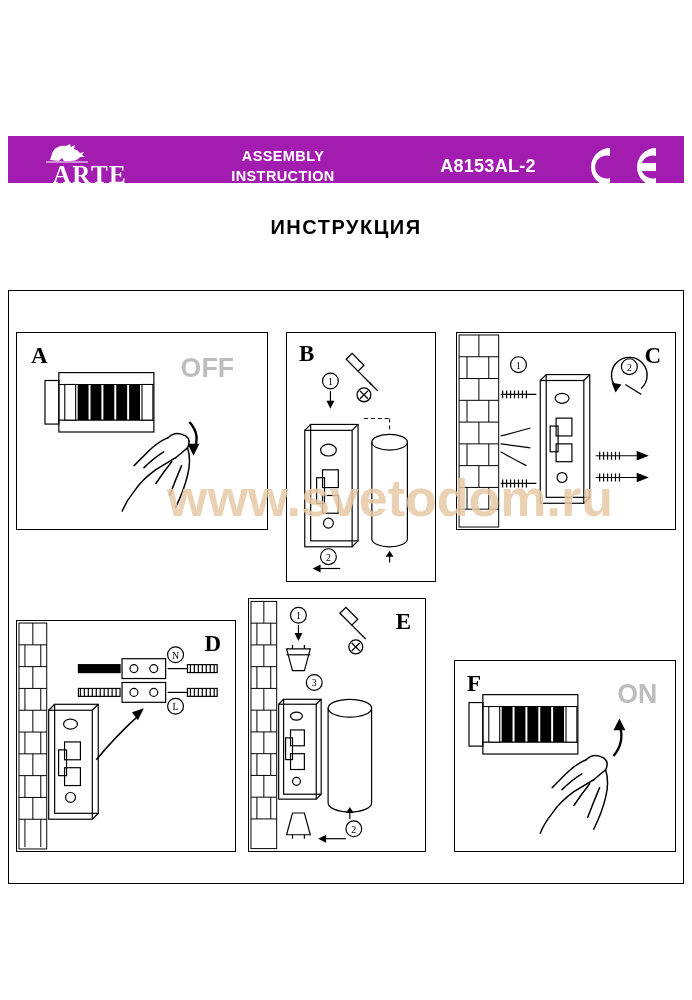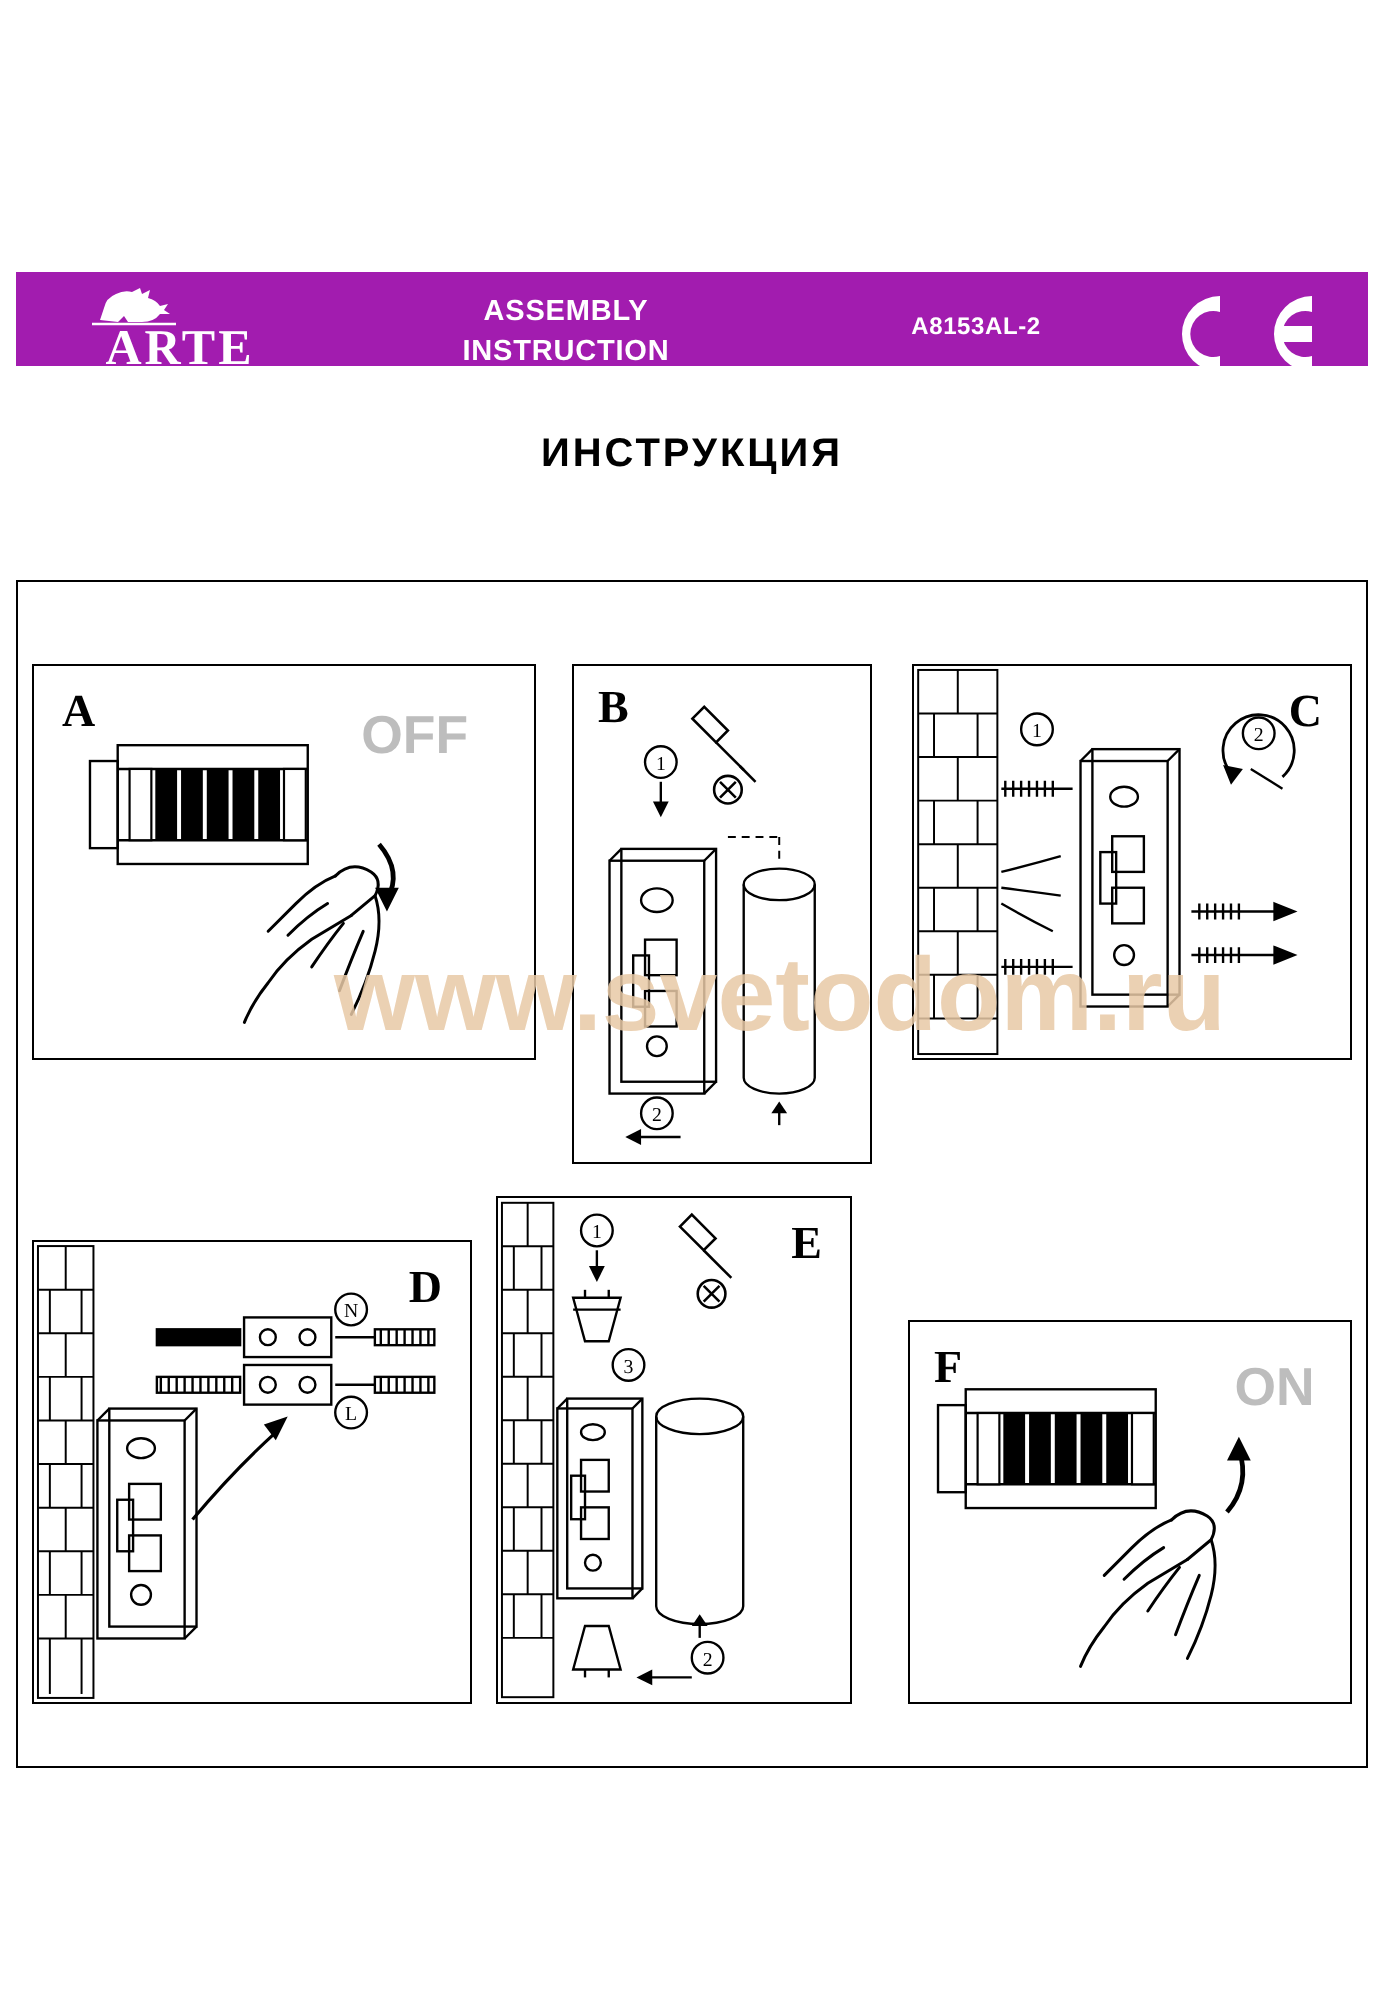--- a/index.html
+++ b/index.html
@@ -77,21 +77,21 @@
     font-weight: bold;
     line-height: 20px;
     letter-spacing: 0.4px;
   }
   .header-code {
     position: absolute;
     left: 390px;
     top: 20px;
     width: 180px;
     text-align: center;
-    font-size: 12px;
+    font-size: 18px;
     font-weight: bold;
     letter-spacing: 0.3px;
   }
   .ce-mark {
     position: absolute;
     right: 26px;
     top: 8px;
     width: 78px;
     height: 46px;
   }

